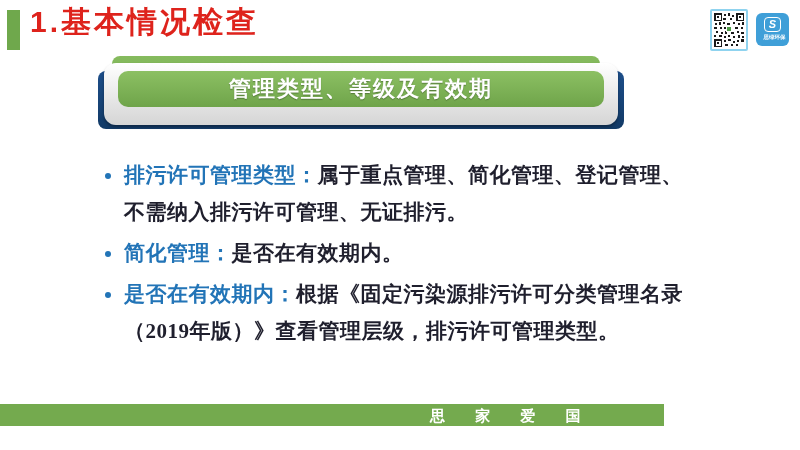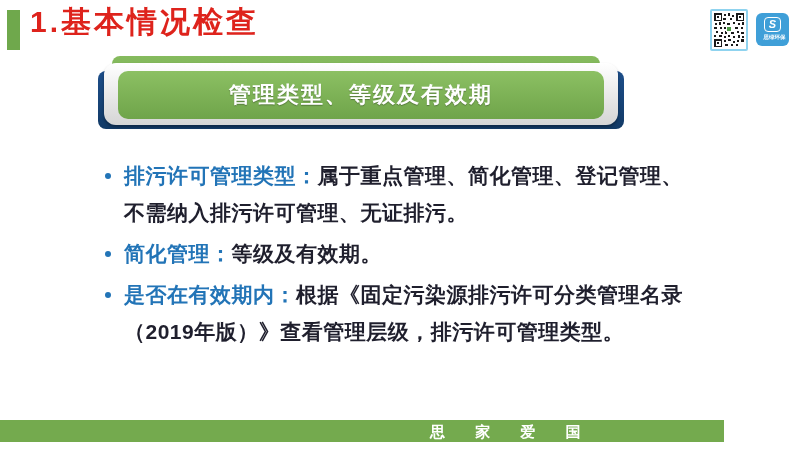--- a/index.html
+++ b/index.html
@@ -79,21 +79,21 @@
   }
   .banner-white {
     position:absolute; left:104px; top:63px;
     width:514px; height:62px;
     background:linear-gradient(#ffffff,#d5d5d5);
     border-radius:12px;
     box-shadow:0 2px 3px rgba(0,0,0,0.35);
   }
   .banner-btn {
     position:absolute; left:118px; top:71px;
-    width:486px; height:48px;
+    width:486px; height:36px;
     background:linear-gradient(#8cc063,#6fa44a);
     border-radius:10px;
     display:flex; align-items:center; justify-content:center;
     color:#ffffff;
     font-size:22px; font-weight:bold;
     letter-spacing:2px;
     text-shadow:0 1px 1px rgba(0,0,0,0.3);
   }
 
   
@@ -102,32 +102,33 @@
     width:592px;
   }
   .bullet-item {
     position:relative;
     padding-left:24px;
     font-size:21px; font-weight:bold;
     line-height:37px;
     color:#1f1f2d;
     margin-bottom:4px;
     letter-spacing:0.5px;
+    font-family:Liberation Serif, serif;
   }
   .bullet-dot {
     position:absolute; left:5px; top:16px;
     width:6px; height:6px; border-radius:50%;
     background:#2274b7;
   }
   .bullet-lead { color:#2274b7; }
 
   
   .footer-bar {
-    position:absolute; left:0; top:420px;
-    width:724px; height:22px;
+    position:absolute; left:0; top:404px;
+    width:664px; height:22px;
     background:#74aa4e;
   }
   .footer-text {
     position:absolute; top:0;
     height:22px; line-height:23px;
     color:#ffffff;
     font-size:15px; font-weight:bold;
     white-space:nowrap;
   }
   .footer-left  { left:430px; letter-spacing:13px; }
@@ -207,21 +208,21 @@
 <div class="banner-white"></div>
 <div class="banner-btn">管理类型、等级及有效期</div>
 
 <div class="content">
   <div class="bullet-item">
     <span class="bullet-dot"></span>
     <span class="bullet-lead">排污许可管理类型：</span><span>属于重点管理、简化管理、登记管理、不需纳入排污许可管理、无证排污。</span>
   </div>
   <div class="bullet-item">
     <span class="bullet-dot"></span>
-    <span class="bullet-lead">简化管理：</span><span>等级及有效期。</span>
+    <span class="bullet-lead">简化管理：</span><span>是否在有效期内。</span>
   </div>
   <div class="bullet-item">
     <span class="bullet-dot"></span>
     <span class="bullet-lead">是否在有效期内：</span><span>根据《固定污染源排污许可分类管理名录（2019年版）》查看管理层级，排污许可管理类型。</span>
   </div>
 </div>
 
 <div class="footer-bar">
   <span class="footer-text footer-left">思 家 爱 国</span>
 </div>

